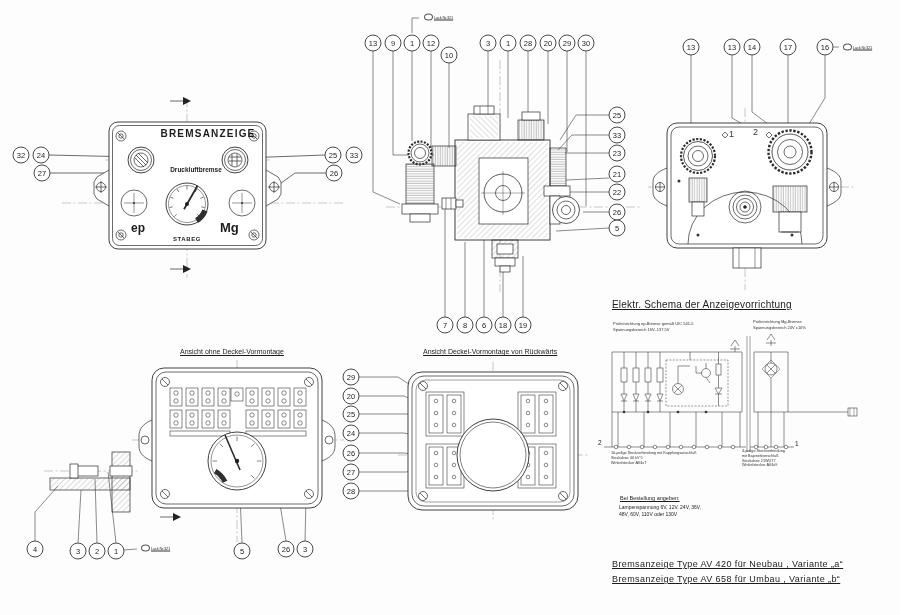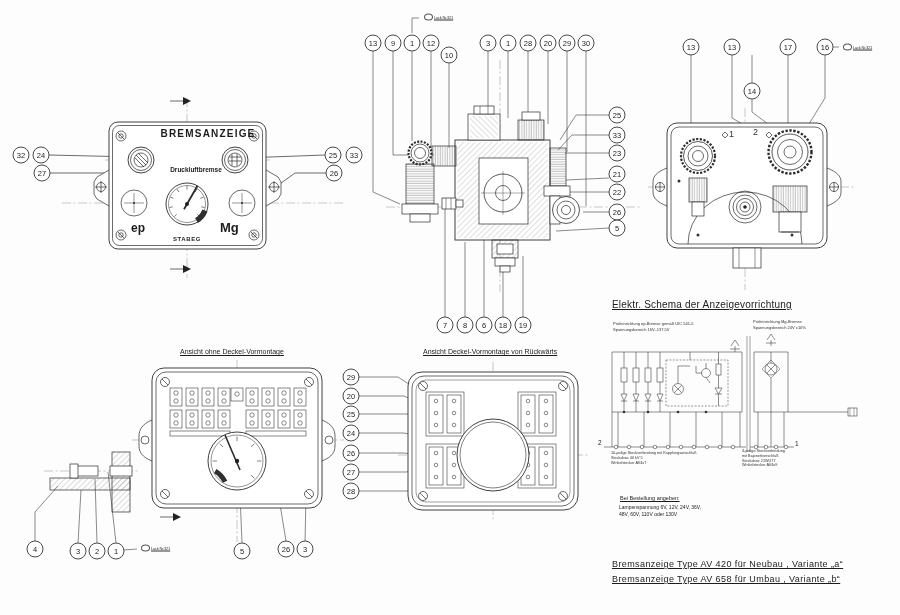--- a/index.html
+++ b/index.html
@@ -624,21 +624,21 @@
       <div class="callout" style="left: 617px; top: 192px;">22</div>
       <div class="callout" style="left: 617px; top: 212px;">26</div>
       <div class="callout" style="left: 617px; top: 228px;">5</div>
       <div class="callout" style="left: 445px; top: 325px;">7</div>
       <div class="callout" style="left: 465px; top: 325px;">8</div>
       <div class="callout" style="left: 484px; top: 325px;">6</div>
       <div class="callout" style="left: 503px; top: 325px;">18</div>
       <div class="callout" style="left: 523px; top: 325px;">19</div>
       <div class="callout" style="left: 691px; top: 47px;">13</div>
       <div class="callout" style="left: 732px; top: 47px;">13</div>
-      <div class="callout" style="left: 752px; top: 47px; margin-top: 44px;">14</div>
+      <div class="callout" style="left: 752px; top: 47px;">14</div>
       <div class="callout" style="left: 788px; top: 47px;">17</div>
       <div class="callout" style="left: 825px; top: 47px;">16</div>
       <div class="callout" style="left: 35px; top: 549px;">4</div>
       <div class="callout" style="left: 78px; top: 551px;">3</div>
       <div class="callout" style="left: 97px; top: 551px;">2</div>
       <div class="callout" style="left: 116px; top: 551px;">1</div>
       <div class="callout" style="left: 242px; top: 551px;">5</div>
       <div class="callout" style="left: 286px; top: 549px;">26</div>
       <div class="callout" style="left: 305px; top: 549px;">3</div>
       <div class="callout" style="left: 351px; top: 377px;">29</div>

